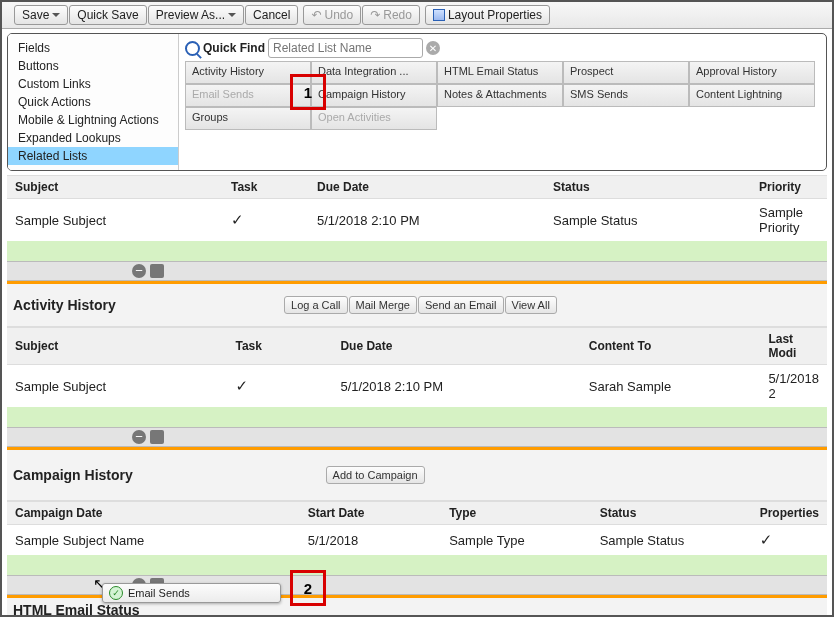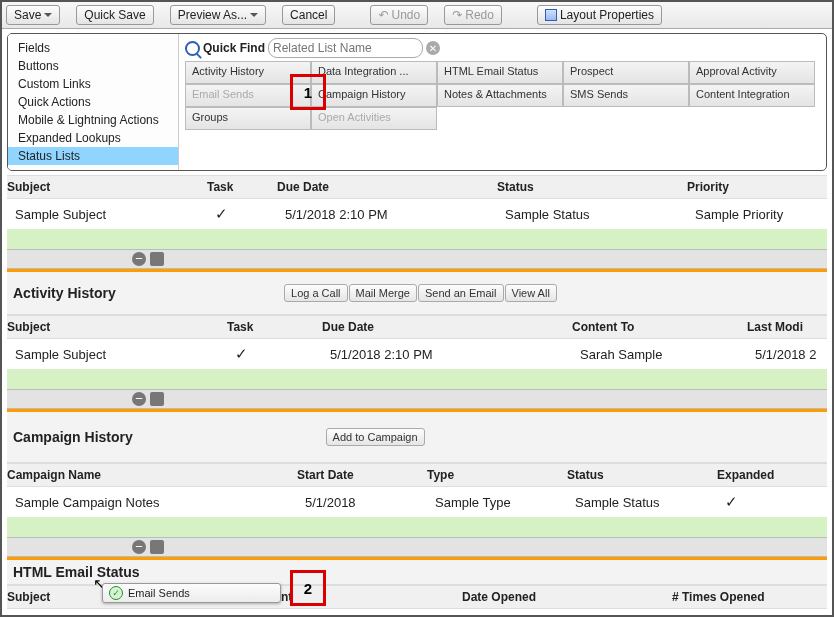--- a/index.html
+++ b/index.html
@@ -1,48 +1,48 @@
 <!DOCTYPE html>
 <html><head>
 <meta charset="utf-8">
 <style>
 html,body{margin:0;padding:0;font-family:Arial,Helvetica,sans-serif;font-size:12px;color:#222;background:#fff}
 body{width:834px;height:617px;overflow:hidden;position:relative;border:2px solid #555;box-sizing:border-box}
-.toolbar{display:flex;align-items:flex-end;gap:16px;padding:3px 4px;background:linear-gradient(#f8f8f8,#e8e8e8);border-bottom:1px solid #aaa}
+.toolbar{display:flex;align-items:flex-end;gap:1px;padding:3px 12px;background:linear-gradient(#f8f8f8,#e8e8e8);border-bottom:1px solid #aaa}
 .tbtn{background:linear-gradient(#fdfdfd,#e4e4e4);border:1px solid #999;border-radius:3px;padding:2px 7px;font-size:12px;cursor:pointer;display:flex;align-items:center;gap:3px;color:#222}
 .tbtn.disabled{color:#999;cursor:default}
 .tbtn .caret{border:4px solid transparent;border-top-color:#555;margin-top:3px}
 .sep{width:3px;height:18px}
 .sq{display:inline-block;width:10px;height:10px;border:1px solid #2a60b5;background:linear-gradient(#cfe1ff,#9cb9ef)}
 .palette{display:flex;border:1px solid #555;border-radius:5px;margin:4px 5px;overflow:hidden;background:#fff}
 .sidebar{width:170px;background:#fdfdfd;border-right:1px solid #ccc;padding:5px 0}
 .sidebar div{padding:2px 10px;cursor:pointer}
 .sidebar .sel{background:#8fd5ff}
 .palette-body{flex:1;padding:4px 6px 8px 6px}
 .qfind{display:flex;align-items:center;gap:3px;margin-bottom:3px}
-.qfind input{border:1px solid #aaa;border-radius:9px;padding:2px 4px;width:145px;font-size:12px}
+.qfind input{border:1px solid #aaa;border-radius:3px;padding:2px 4px;width:145px;font-size:12px}
 .clear-btn{display:inline-flex;width:14px;height:14px;border-radius:50%;background:#aaa;color:#fff;align-items:center;justify-content:center;font-size:10px;cursor:pointer}
 .mag{display:inline-block;width:11px;height:11px;border:2px solid #2a60b5;border-radius:50%;position:relative}
 .mag:after{content:'';position:absolute;width:6px;height:2px;background:#2a60b5;transform:rotate(45deg);bottom:-3px;right:-4px}
 .grid{display:grid;grid-template-columns:repeat(5,126px);gap:0}
 .grid .cell{border:1px solid #bbb;background:linear-gradient(#f4f4f4,#e4e4e4);padding:3px 6px;font-size:11px;color:#333;height:15px;overflow:hidden;white-space:nowrap;cursor:move}
 .grid .cell.dis{color:#aaa}
 .callout{position:absolute;border:3px solid #d80000;width:30px;height:30px;display:flex;align-items:center;justify-content:center;font-size:15px;font-weight:bold;color:#000;background:rgba(255,255,255,0)}
 .canvas{padding:0 5px}
 .gap{height:20px;background:#d6f2c4}
 .band{height:18px;background:#e3e3e3;position:relative;border-top:1px solid #bbb;border-bottom:1px solid #bbb}
 .band .minus{position:absolute;left:125px;top:2px;width:14px;height:14px;border-radius:50%;background:#777;color:#fff;text-align:center;line-height:13px;font-size:13px;cursor:pointer}
 .band .wrench{position:absolute;left:143px;top:2px;width:14px;height:14px;background:#777;border-radius:2px;cursor:pointer}
 .topline{height:3px;background:#ff9c00}
 .section-hdr{background:#f3f3f3;padding:4px 6px;display:flex;align-items:center;border-bottom:1px solid #ddd}
 .section-hdr .title{font-size:14px;font-weight:bold;flex:0 0 auto;margin-right:auto}
 .sbtns{display:flex;gap:1px}
 .sbtn{background:linear-gradient(#fdfdfd,#e5e5e5);border:1px solid #aaa;border-radius:3px;padding:2px 6px;font-size:11px;color:#333;cursor:pointer}
 table{width:100%;border-collapse:collapse;font-size:12px}
-th{background:#f0f0f0;border-top:1px solid #ddd;border-bottom:1px solid #ddd;text-align:left;font-weight:bold;padding:4px 0}
+th{background:#f0f0f0;border-top:1px solid #ddd;border-bottom:1px solid #ddd;text-align:left;font-weight:bold;padding:4px 8px}
 td{padding:6px 8px;font-size:13px;color:#222}
 .check{font-size:15px}
 .dragging{position:absolute;left:100px;top:581px;width:165px;height:18px;background:linear-gradient(#fcfcfc,#ececec);border:1px solid #999;border-radius:3px;font-size:11px;display:flex;align-items:center;padding:0 6px;gap:5px;box-shadow:0 1px 3px rgba(0,0,0,.3)}
 .greencircle{width:12px;height:12px;border-radius:50%;border:1px solid #2a8a2a;background:#d4f4d4;display:inline-flex;align-items:center;justify-content:center;color:#2a8a2a;font-size:9px}
 .cursor{position:absolute;left:91px;top:573px;font-size:15px;color:#000}
 </style>
 </head>
 <body>
 
 <div class="toolbar">
@@ -73,40 +73,40 @@
 </div>
 
 <div class="palette">
   <div class="sidebar">
     <div>Fields</div>
     <div>Buttons</div>
     <div>Custom Links</div>
     <div>Quick Actions</div>
     <div>Mobile &amp; Lightning Actions</div>
     <div>Expanded Lookups</div>
-    <div class="sel">Status Lists</div>
+    <div class="sel">Related Lists</div>
   </div>
   <div class="palette-body">
     <div class="qfind">
       <span class="mag"></span>
       <b>Quick Find</b>
       <input placeholder="Related List Name" style="">
       <span class="clear-btn">✕</span>
     </div>
     <div class="grid" id="palette-grid">
         <div class="cell">Activity History</div>
         <div class="cell">Data Integration ...</div>
         <div class="cell">HTML Email Status</div>
         <div class="cell">Prospect</div>
-        <div class="cell">Approval Activity</div>
+        <div class="cell">Approval History</div>
         <div class="cell dis">Email Sends</div>
         <div class="cell">Campaign History</div>
         <div class="cell">Notes &amp; Attachments</div>
         <div class="cell">SMS Sends</div>
-        <div class="cell">Content Integration</div>
+        <div class="cell">Content Lightning</div>
         <div class="cell">Groups</div>
         <div class="cell dis">Open Activities</div>
         <div class="cell" style="visibility: hidden;"></div>
       </div>
   </div>
 </div>
 
 <div class="callout" style="left:288px;top:72px">1</div>
 
 <div class="canvas">
@@ -174,28 +174,28 @@
   <div class="section-hdr">
     <span class="title">Campaign History</span>
     <div class="sbtns" style="margin:12px auto">
         <span class="sbtn">Add to Campaign</span>
       </div>
     <span style="width:300px"></span>
   </div>
   <table>
     <tbody>
         <tr>
-          <th style="width:290px">Campaign Name</th>
+          <th style="width:290px">Campaign Date</th>
           <th style="width:130px">Start Date</th>
           <th style="width:140px">Type</th>
           <th style="width:150px">Status</th>
-          <th>Expanded</th>
+          <th>Properties</th>
         </tr>
     <tr>
-          <td>Sample Campaign Notes</td>
+          <td>Sample Subject Name</td>
           <td>5/1/2018</td>
           <td>Sample Type</td>
           <td>Sample Status</td>
           <td class="check">✓</td>
         </tr>
   </tbody>
     </table>
 
   <div class="gap"></div>
   <div class="band">

